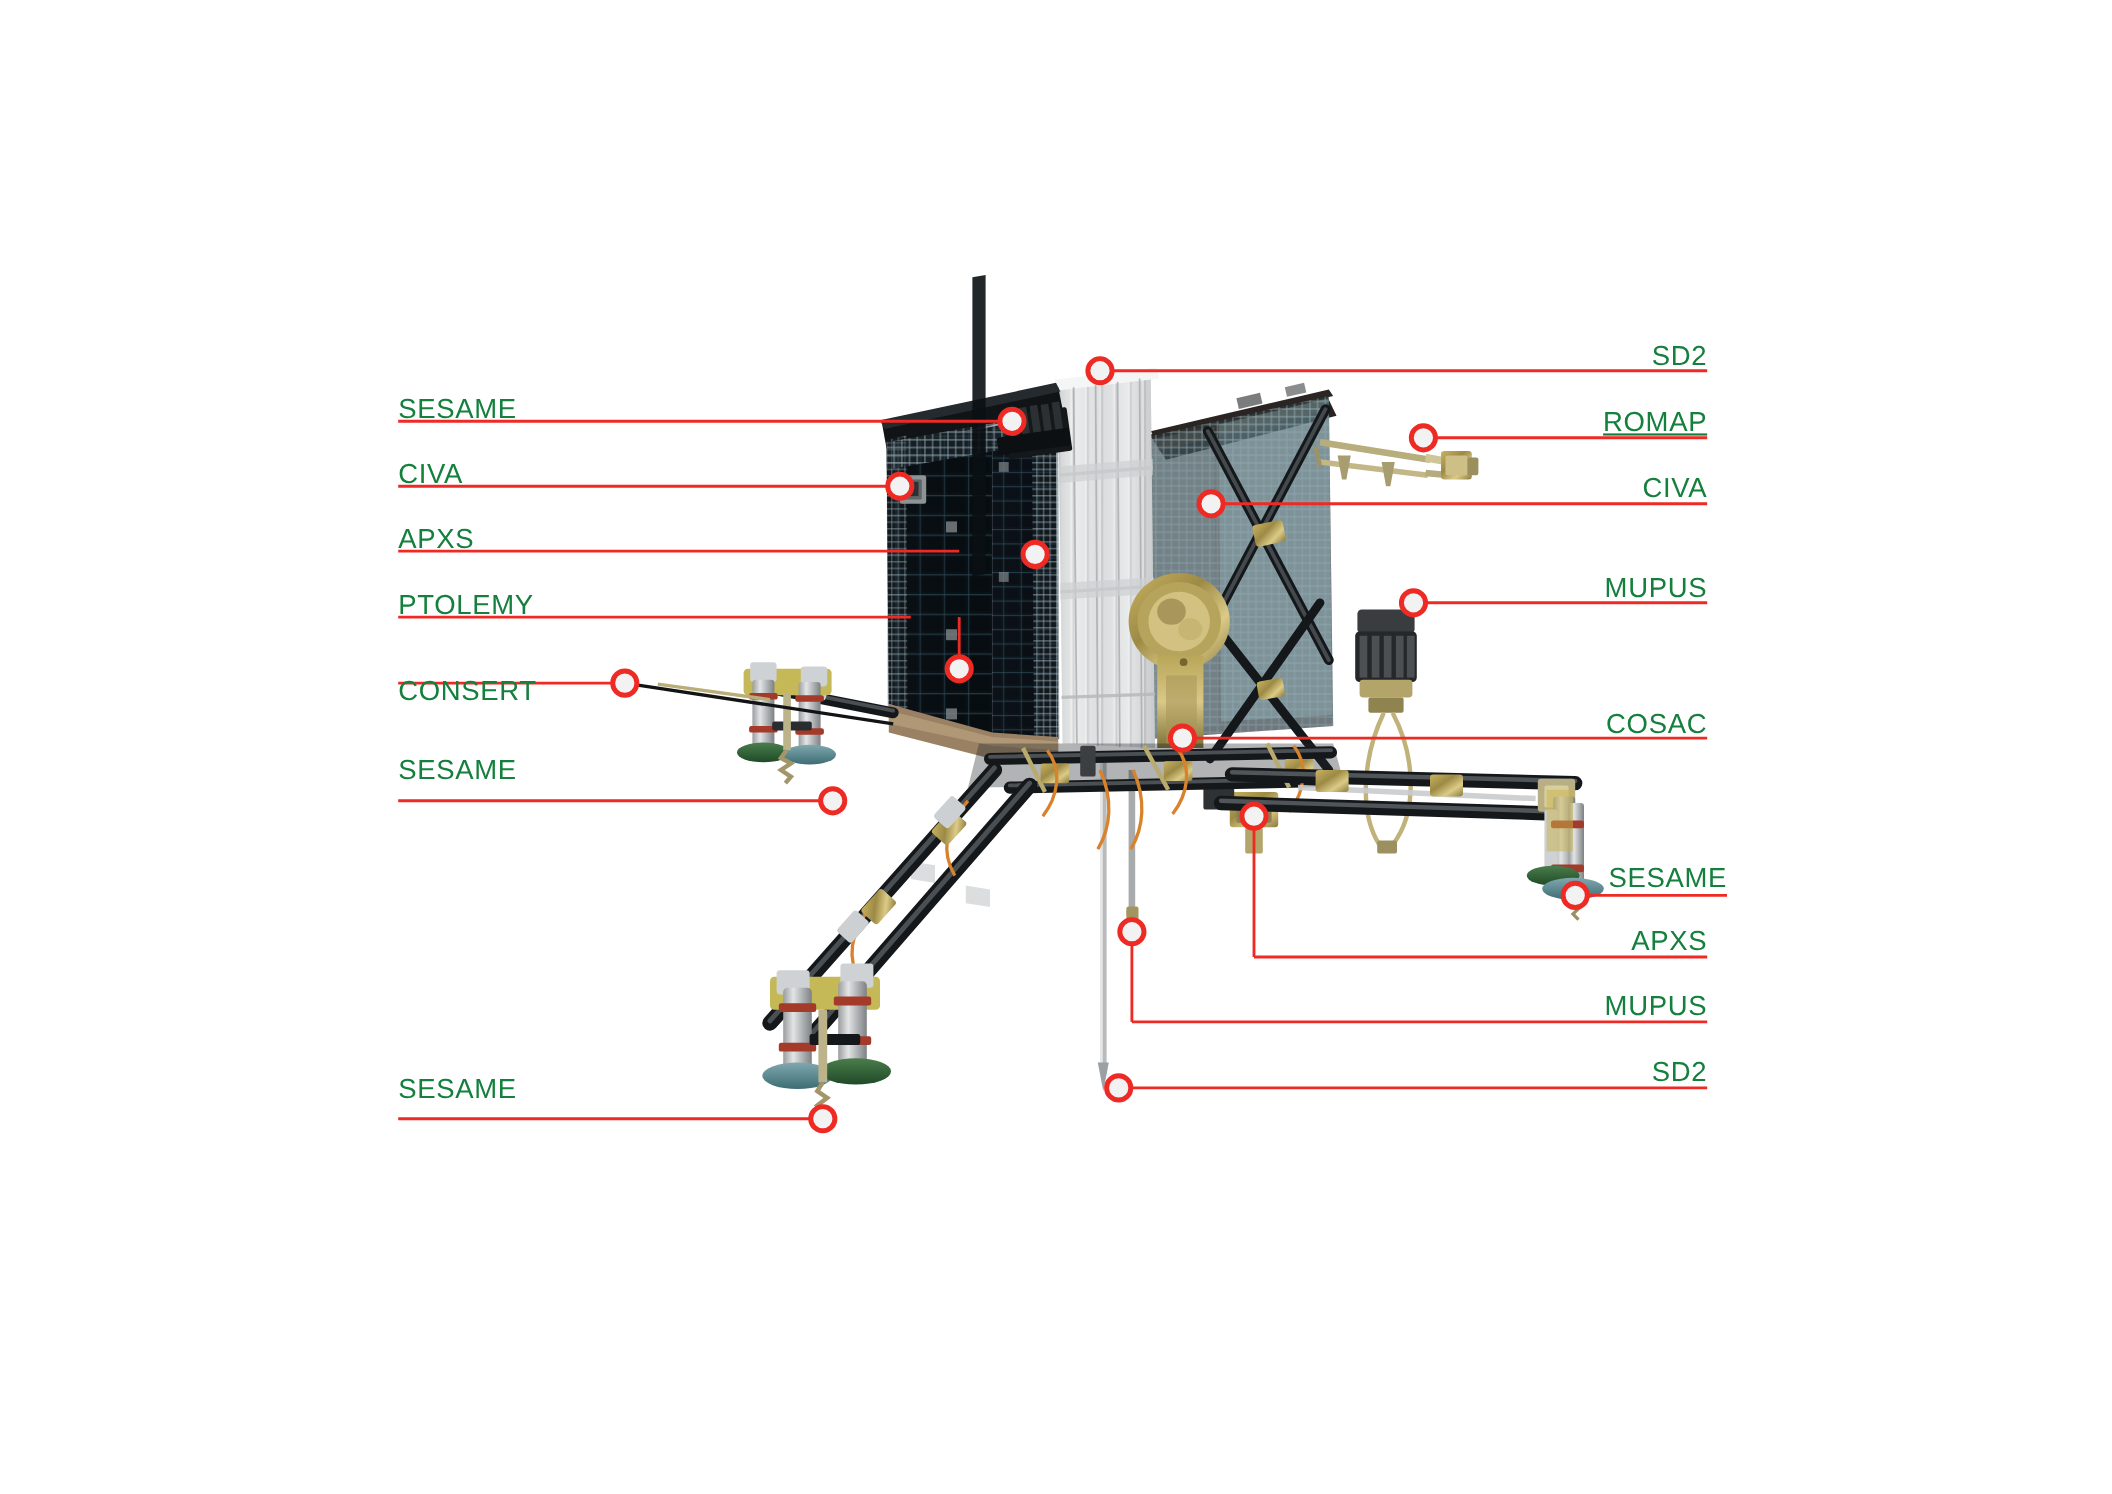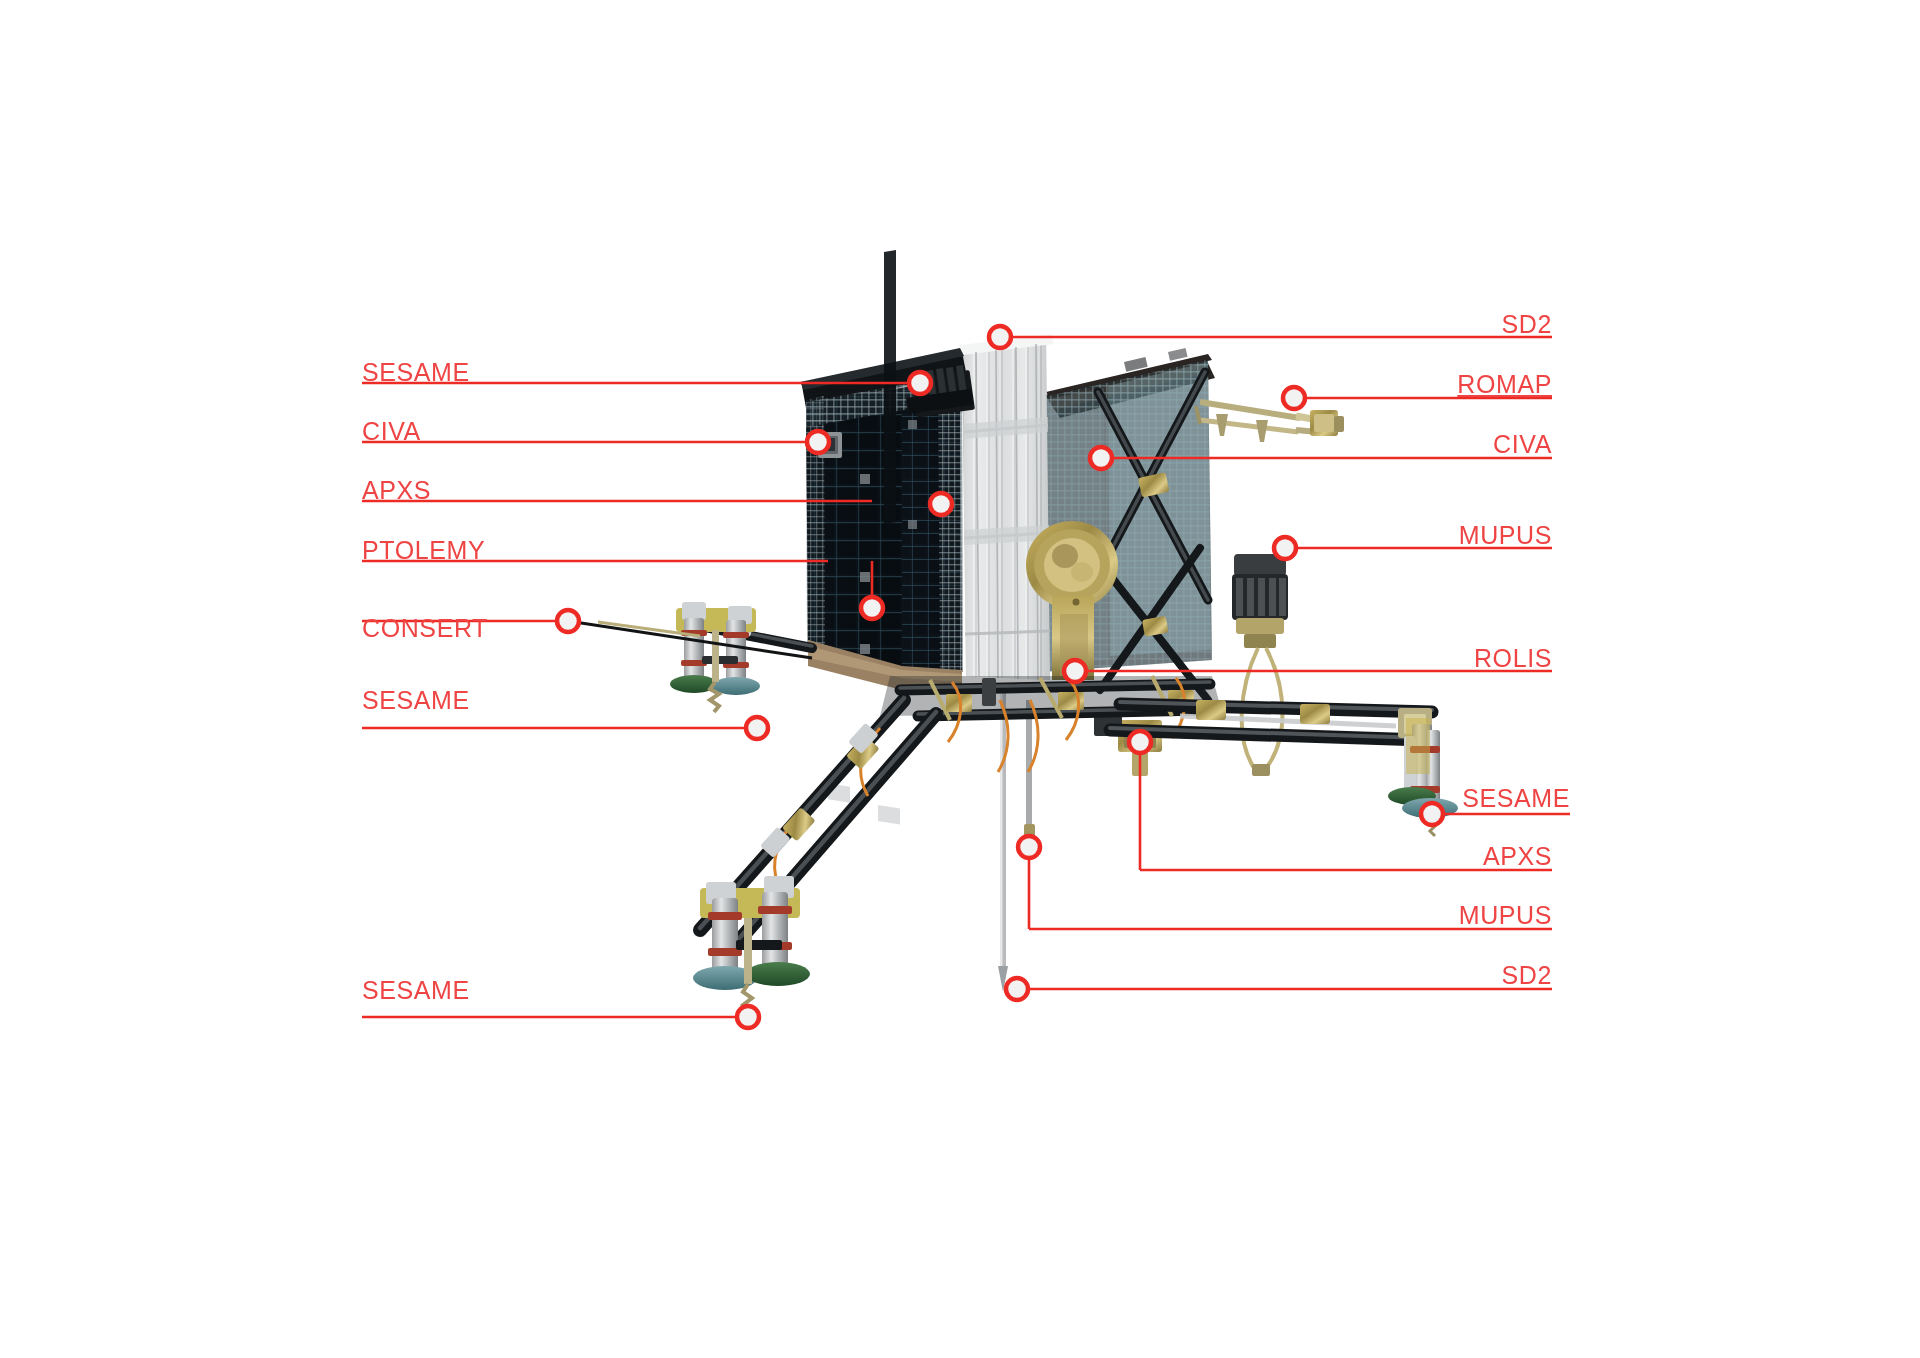--- a/index.html
+++ b/index.html
@@ -27,21 +27,21 @@
     left: 0; top: 0;
     width: 1920px;
     height: 1358px;
     overflow: visible;
   }
   .label-text {
     position: absolute;
     font-family: "Liberation Sans", sans-serif;
     font-size: 25px;
     letter-spacing: 0.6px;
-    color: #ef4444;
+    color: #15803d;
     white-space: nowrap;
     line-height: 1;
     font-weight: 400;
   }
   .label-left { text-align: left; }
   .label-right { text-align: right; }
 </style>
 </head>
 <body>
 
@@ -498,20 +498,20 @@
       <div class="label-text label-left" style="left: 362px; top: 538px;">PTOLEMY</div>
       <div class="label-text label-left" style="left: 362px; top: 616px;">CONSERT</div>
       <div class="label-text label-left" style="left: 362px; top: 688px;">SESAME</div>
       <div class="label-text label-left" style="left: 362px; top: 978px;">SESAME</div>
     </div>
   <div id="labels-right-layer">
       <div class="label-text label-right" style="left: 0px; width: 1552px; top: 312px;">SD2</div>
       <div class="label-text label-right" style="left: 0px; width: 1552px; top: 372px; text-decoration: underline;">ROMAP</div>
       <div class="label-text label-right" style="left: 0px; width: 1552px; top: 432px;">CIVA</div>
       <div class="label-text label-right" style="left: 0px; width: 1552px; top: 523px;">MUPUS</div>
-      <div class="label-text label-right" style="left: 0px; width: 1552px; top: 646px;">ROLIS</div>
+      <div class="label-text label-right" style="left: 0px; width: 1552px; top: 646px;">COSAC</div>
       <div class="label-text label-right" style="left: 0px; width: 1570px; top: 786px;">SESAME</div>
       <div class="label-text label-right" style="left: 0px; width: 1552px; top: 844px;">APXS</div>
       <div class="label-text label-right" style="left: 0px; width: 1552px; top: 903px;">MUPUS</div>
       <div class="label-text label-right" style="left: 0px; width: 1552px; top: 963px;">SD2</div>
     </div>
 
 </div>
 
 </body></html>

